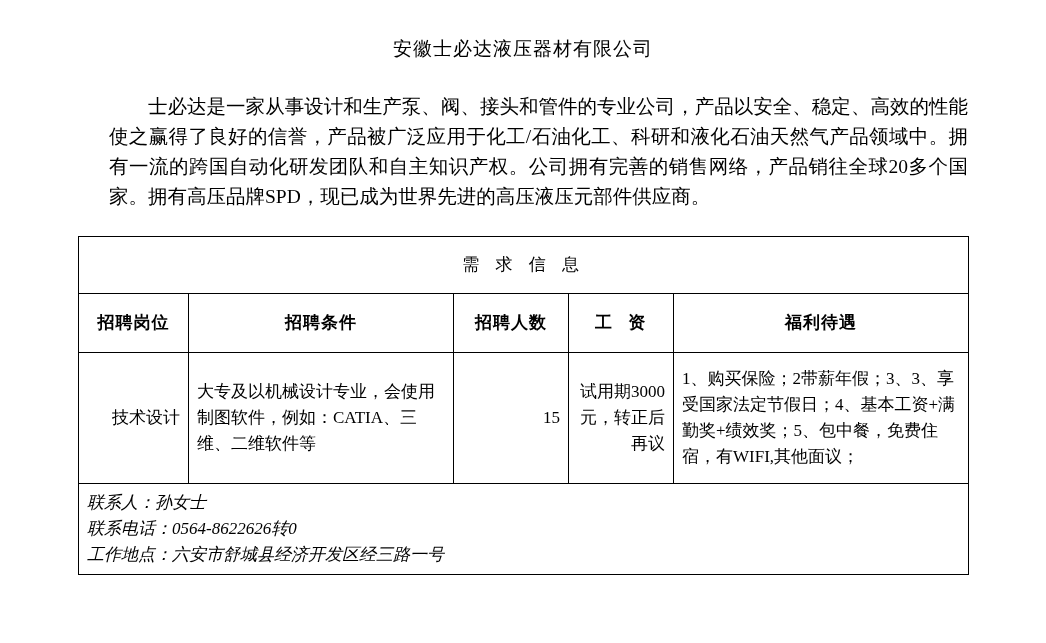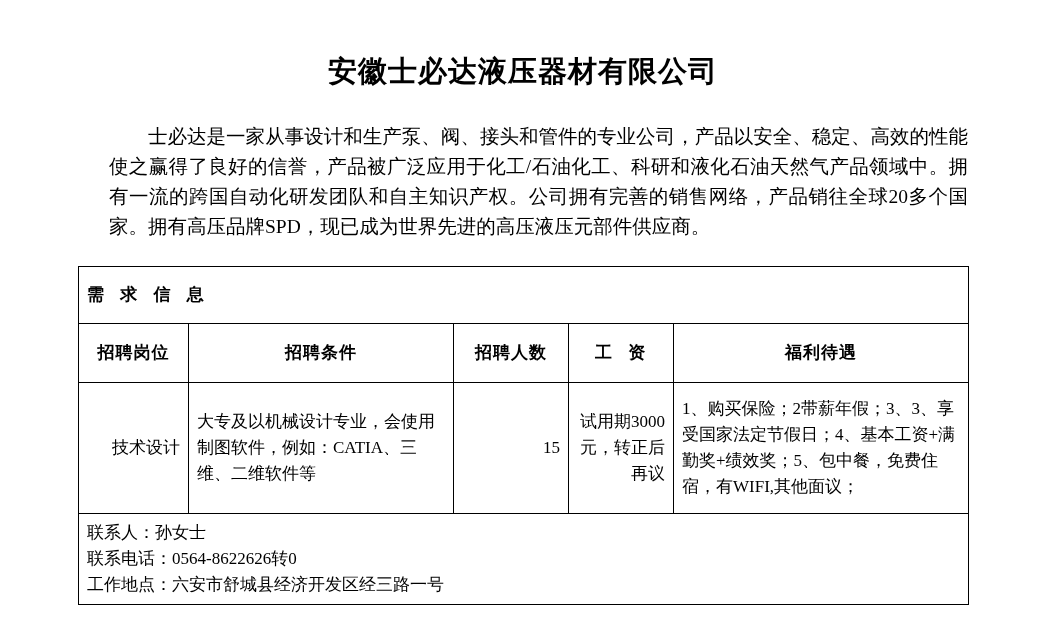--- a/index.html
+++ b/index.html
@@ -15,25 +15,25 @@
     overflow: hidden;
   }
   .page {
     position: relative;
     width: 1046px;
     height: 643px;
     box-sizing: border-box;
   }
   .doc-title {
     text-align: center;
-    font-size: 29px;
-    font-weight: bold;
+    font-size: 19px;
+    font-weight: normal;
     letter-spacing: 1px;
     margin: 0;
-    padding-top: 52px;
+    padding-top: 36px;
   }
   .intro {
     margin: 0;
     padding: 30px 78px 0 109px;
     font-size: 19.5px;
     line-height: 30px;
     text-align: justify;
     text-indent: 2em;
   }
   .table-wrap {
@@ -45,22 +45,23 @@
     table-layout: fixed;
   }
   table.info td, table.info th {
     border: 1px solid #000000;
     padding: 6px 8px;
     vertical-align: middle;
     font-size: 17px;
     line-height: 26px;
   }
   .tbl-title {
+    text-align: center;
     font-size: 20px;
-    font-weight: bold;
+    font-weight: normal;
     letter-spacing: 6px;
     height: 44px;
     padding: 6px 0;
   }
   .hdr {
     text-align: center;
     font-weight: bold;
     font-size: 19px;
     height: 46px;
     letter-spacing: 1px;
@@ -79,20 +80,21 @@
     line-height: 29px;
   }
   .row-body td {
     height: 118px;
   }
   .contact-cell {
     text-align: left;
     font-size: 18px;
     line-height: 30px;
     padding: 12px 14px 14px 14px;
+    font-style: italic;
   }
   .contact-line {
     white-space: pre;
   }
   
   col.c1 { width: 110px; }
   col.c2 { width: 265px; }
   col.c3 { width: 115px; }
   col.c4 { width: 105px; }
   col.c5 { width: 295px; }

